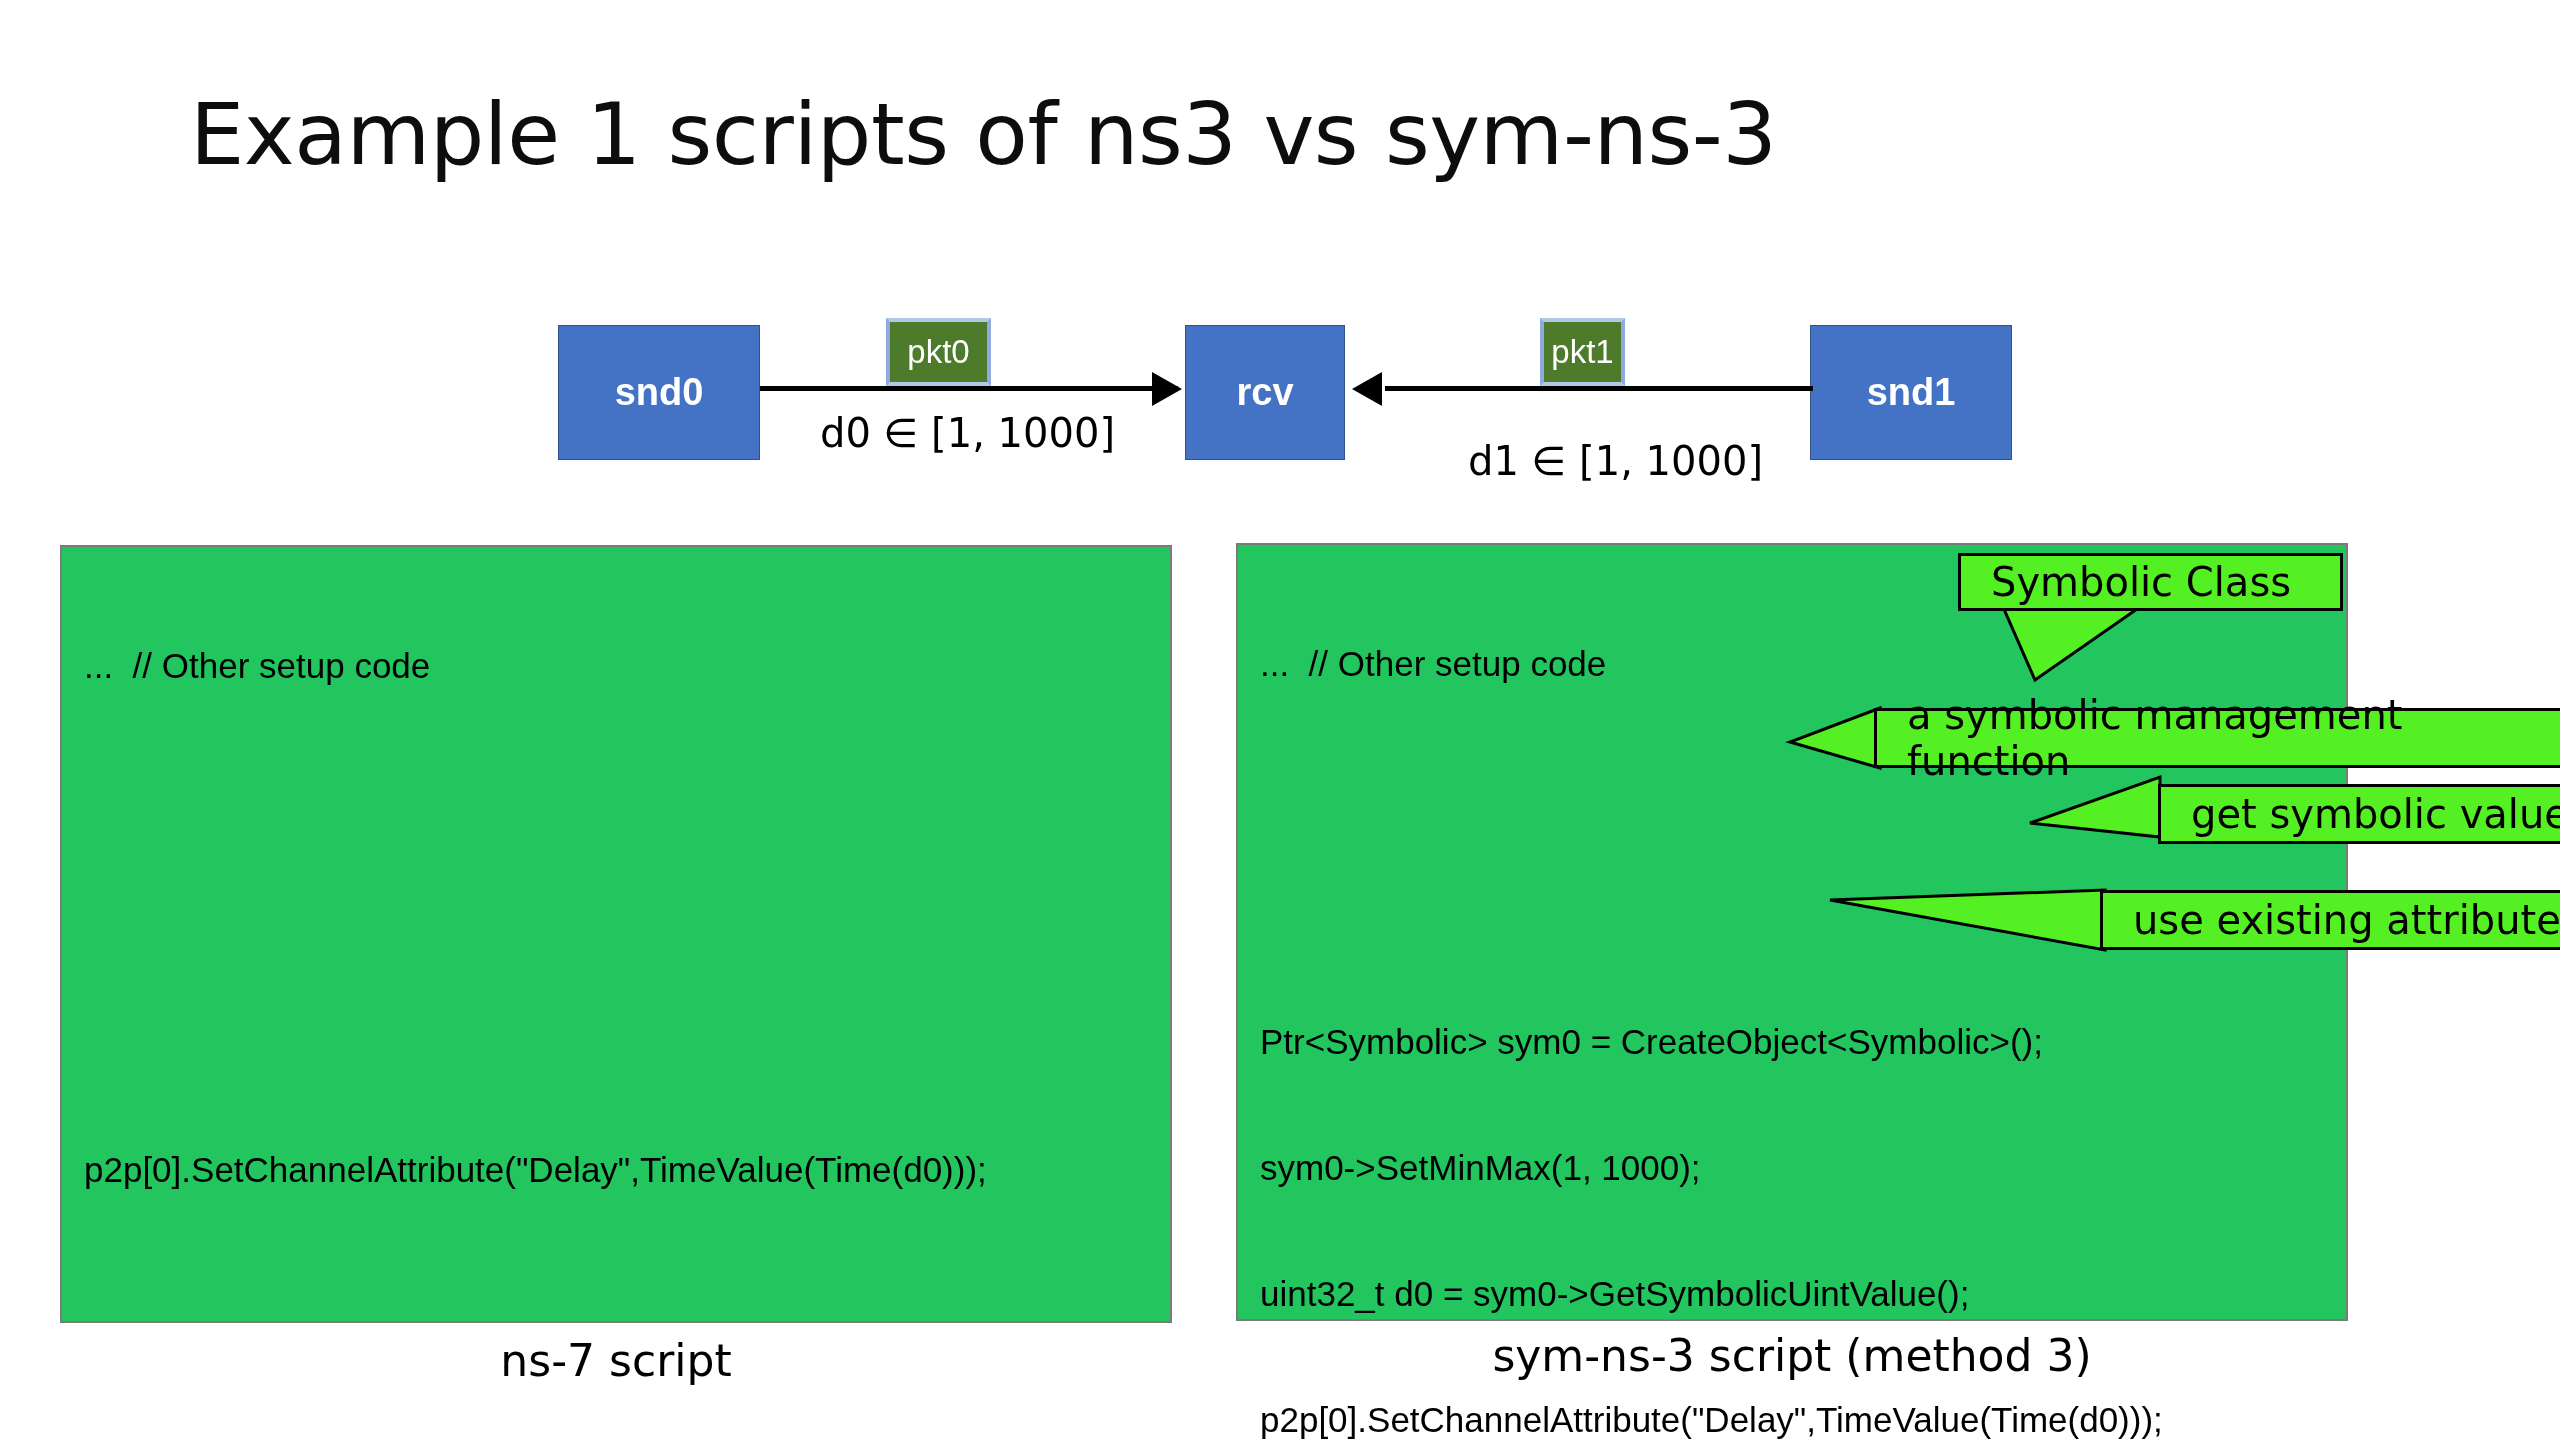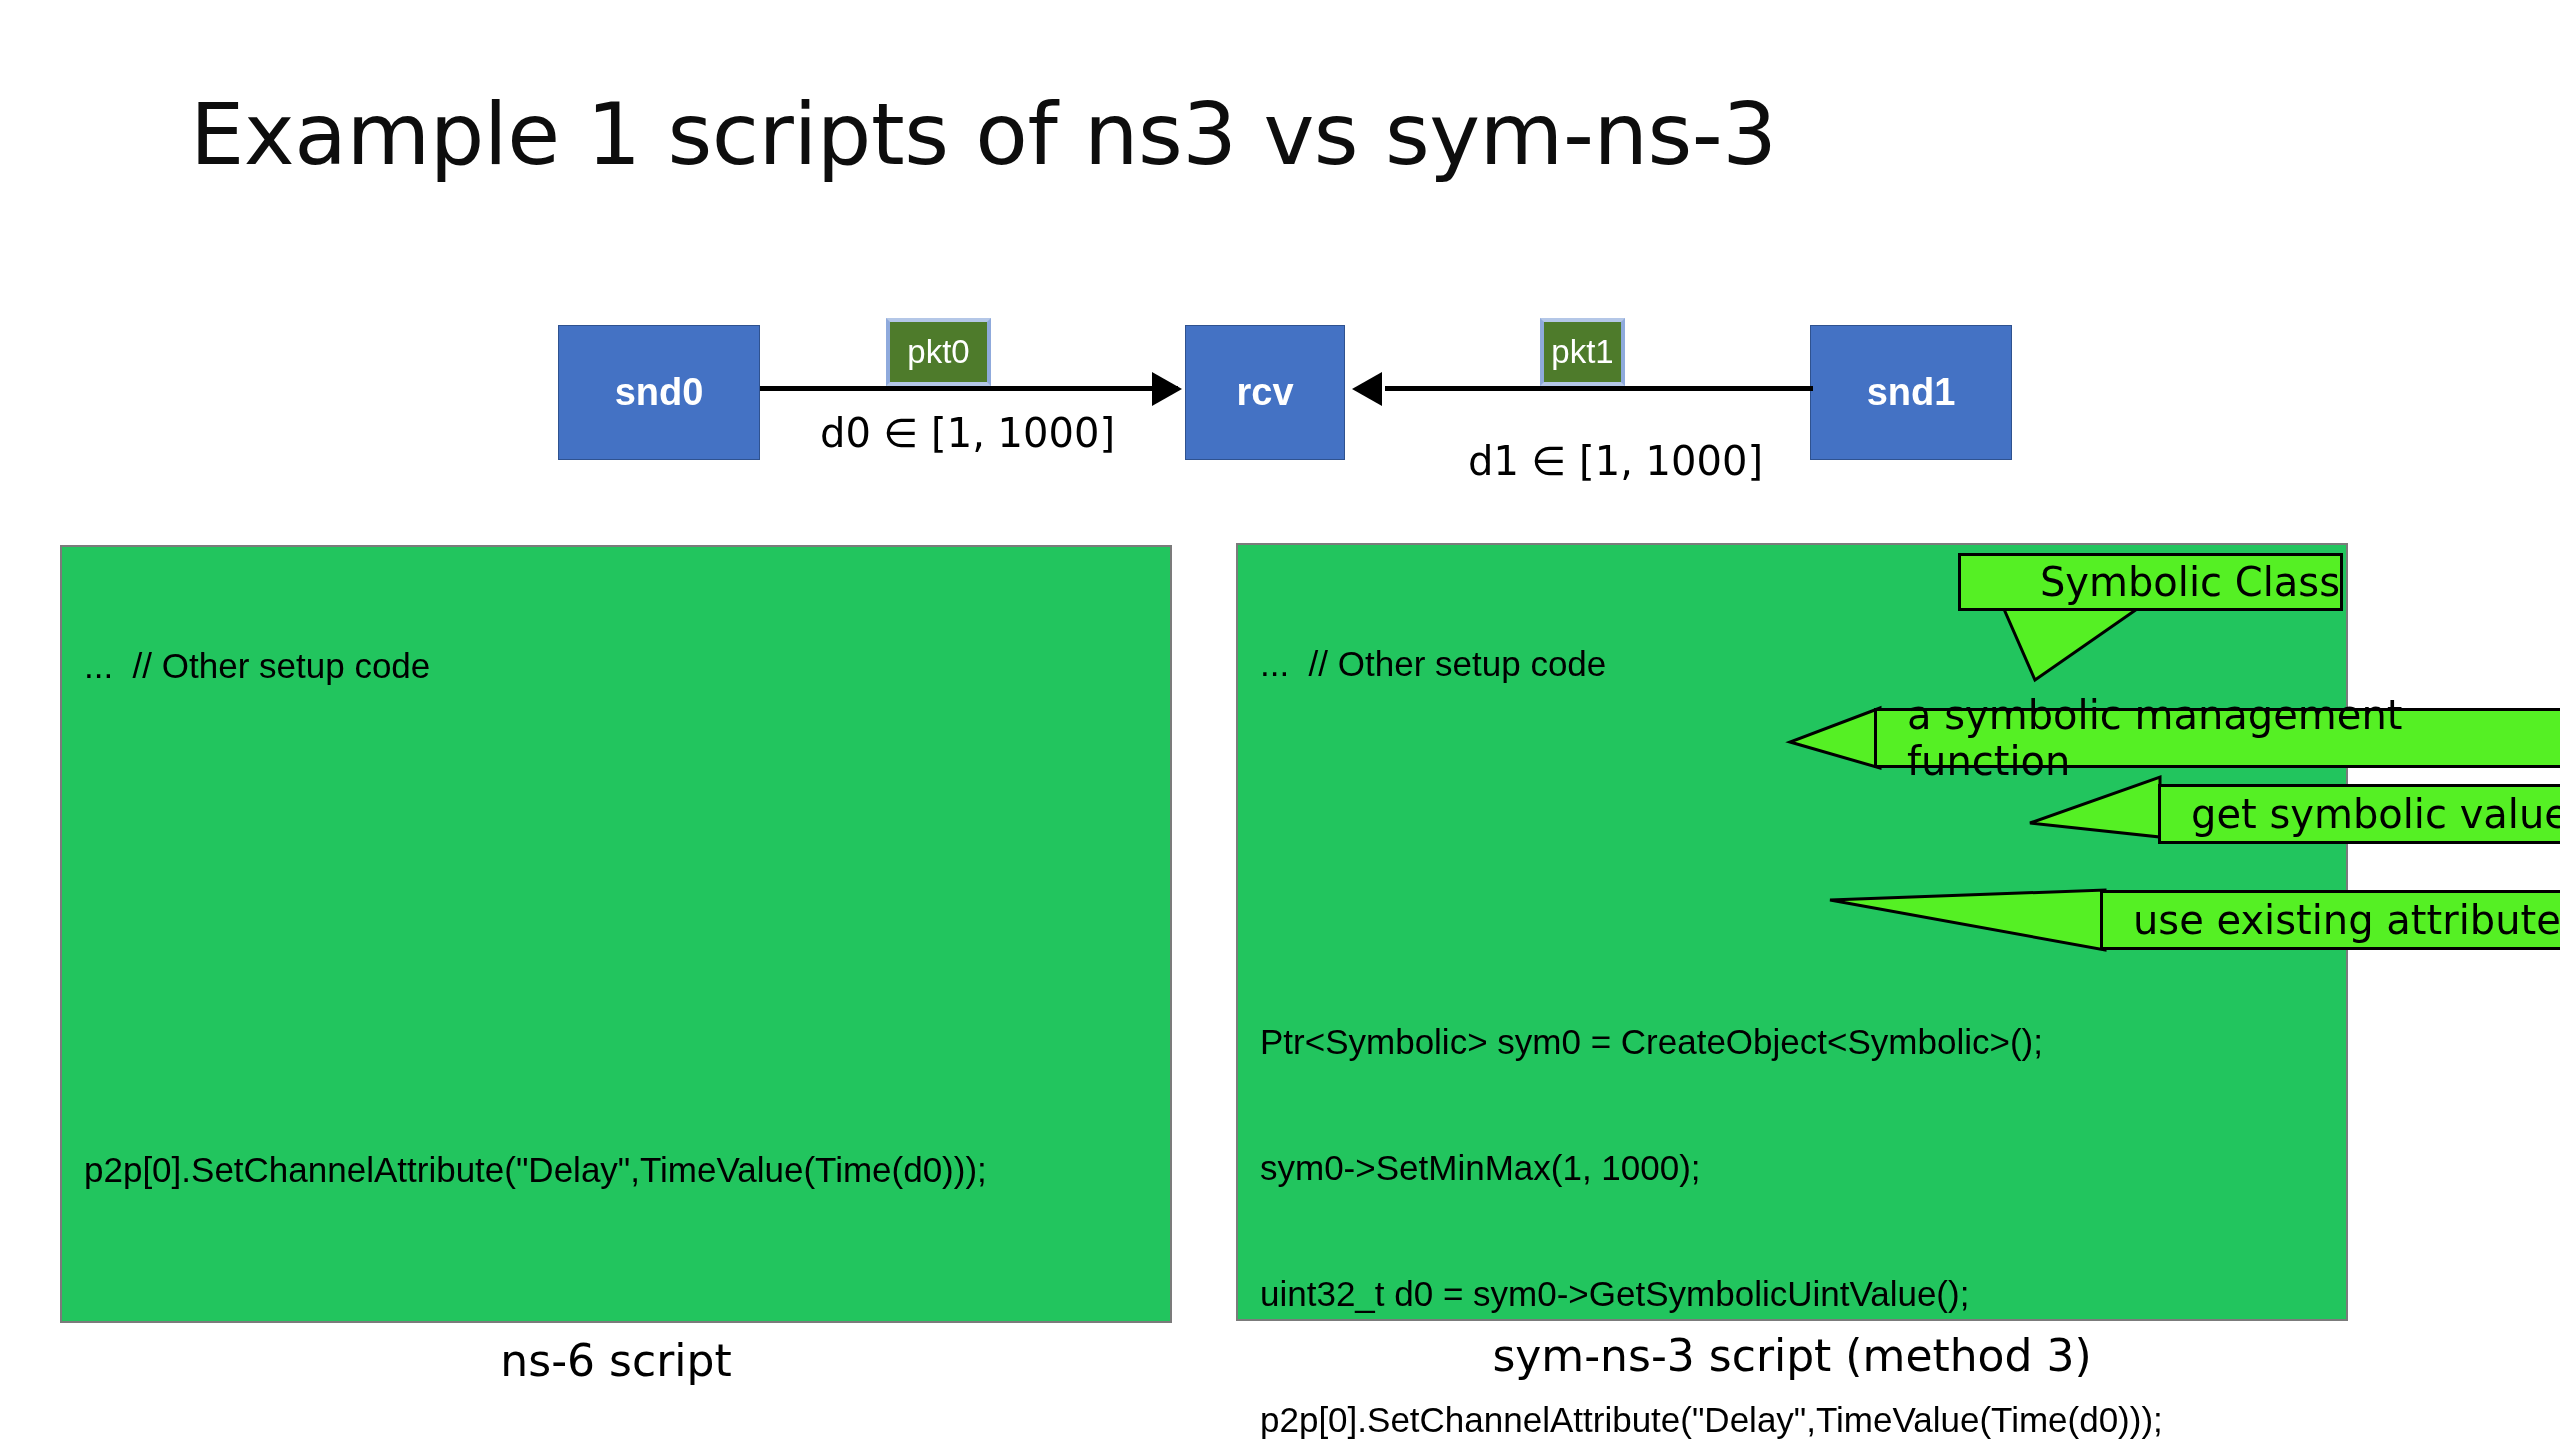--- a/index.html
+++ b/index.html
@@ -184,21 +184,21 @@
     <div class="code-line blank"></div>
     
     
     
     
     
     
   </div>
 </div>
 
-<div class="panel-caption" style="left:60px; top:1335px; width:1112px;">ns-6 script</div>
+<div class="panel-caption" style="left:60px; top:1335px; width:1112px;">ns-7 script</div>
 
 <div class="code-panel" style="left:1236px; top:543px; width:1112px; height:778px;">
   <div class="code-lines">
     <div class="code-line">...  // Other setup code</div>
     <div class="code-line blank"></div>
     <div class="code-line blank"></div>
     <div class="code-line">Ptr&lt;Symbolic&gt; sym0 = CreateObject&lt;Symbolic&gt;();</div>
     <div class="code-line">sym0-&gt;SetMinMax(1, 1000);</div>
     <div class="code-line">uint32_t d0 = sym0-&gt;GetSymbolicUintValue();</div>
     <div class="code-line">p2p[0].SetChannelAttribute("Delay",TimeValue(Time(d0)));</div>
@@ -214,21 +214,21 @@
   </div>
 </div>
 
 <div class="panel-caption" style="left:1236px; top:1330px; width:1112px;">sym-ns-3 script (method 3)</div>
 
 <div class="callout-tail" style="left:1955px; top:600px; width:400px; height:110px;">
   <svg width="400" height="110" viewBox="0 0 400 110">
     <polygon points="45,0 195,0 80,80" fill="#55F024" stroke="#000000" stroke-width="3"></polygon>
   </svg>
 </div>
-<div class="callout" style="left:1958px; top:553px; width:385px; height:58px;justify-content:flex-end;">
+<div class="callout" style="left:1958px; top:553px; width:385px; height:58px;">
   <span>Symbolic Class</span>
 </div>
 
 <div class="callout-tail" style="left:1790px; top:700px; width:300px; height:110px;">
   <svg width="300" height="110" viewBox="0 0 300 110">
     <polygon points="90,8 90,68 0,42" fill="#55F024" stroke="#000000" stroke-width="3"></polygon>
   </svg>
 </div>
 <div class="callout" style="left:1874px; top:708px; width:700px; height:60px;">
   <span>a symbolic management function</span>

